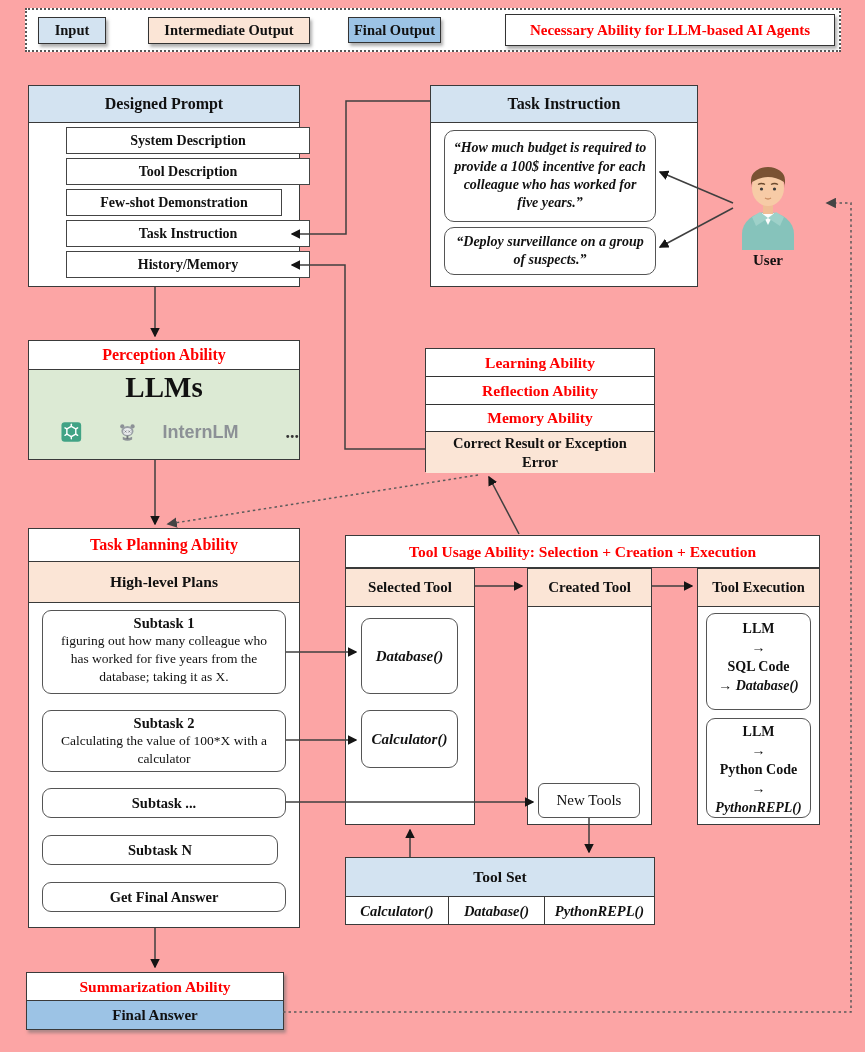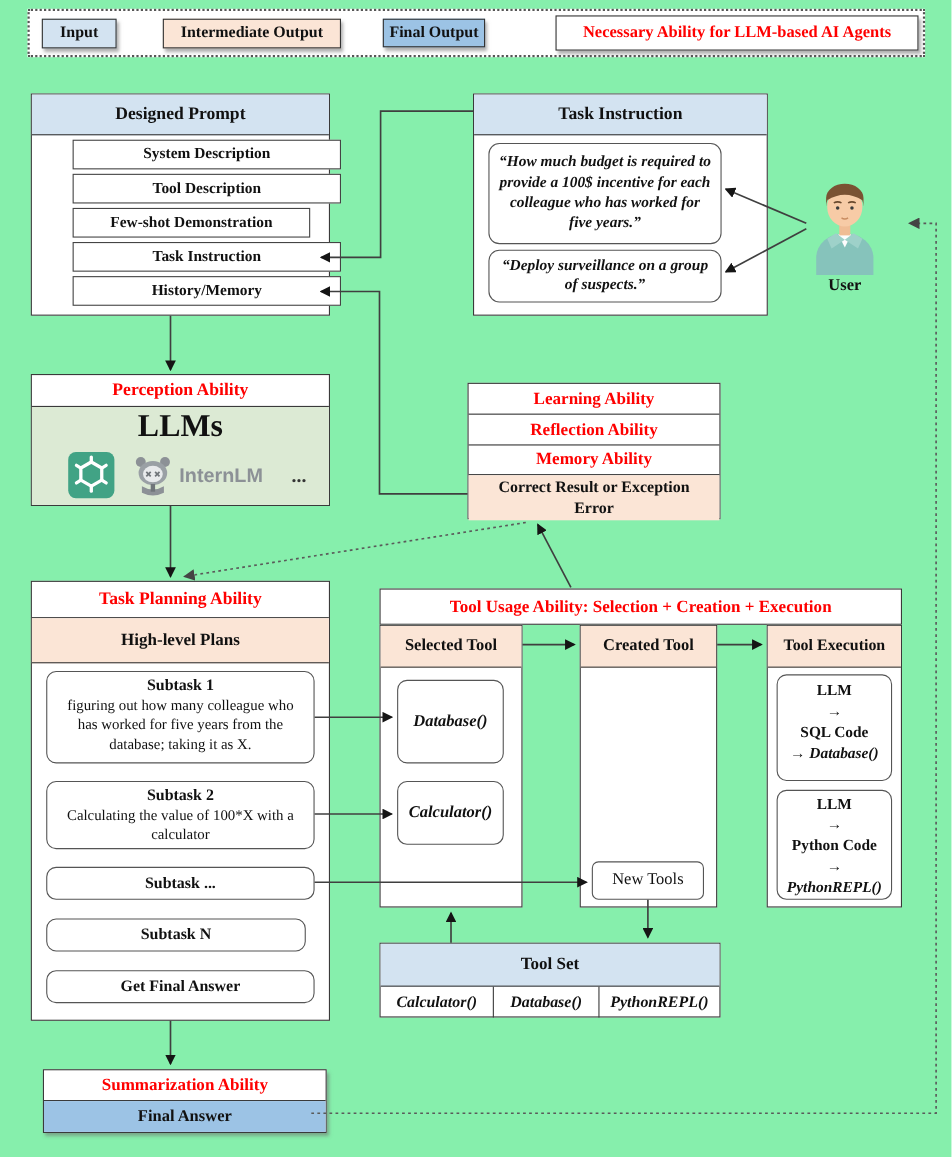--- a/index.html
+++ b/index.html
@@ -1,16 +1,16 @@
 <!DOCTYPE html>
 <html><head>
 <meta charset="utf-8">
 <style>
   html,body{margin:0;padding:0;background:#fff;}
-  #canvas{position:relative;width:865px;height:1052px;background:#86efac;
+  #canvas{position:relative;width:865px;height:1052px;background:#fca5a5;
           font-family:"Liberation Serif", serif;color:#111;overflow:hidden;}
   .abs{position:absolute;box-sizing:border-box;}
   .box{position:absolute;box-sizing:border-box;border:1.6px solid #3a3a3a;background:#fff;}
   .flexc{display:flex;align-items:center;justify-content:center;text-align:center;}
   .hdr{font-weight:bold;}
   .red{color:#fe0000;}
   .lb{background:#d3e3f1;}
   .peach{background:#fbe5d6;}
   .mb{background:#9cc3e5;}
   .green{background:#dcead4;}
@@ -103,21 +103,21 @@
     </div>
 
     <div class="box" style="left:28px;top:340px;width:272px;height:120px;">
       <div class="flexc hdr red" style="height:28px;border-bottom:1.6px solid #3a3a3a;font-size:16px;">
         <span>Perception Ability</span>
       </div>
       <div class="green" style="height:89px;position:relative;">
         <div class="flexc hdr" style="font-size:29px;padding-top:1px;">
           <span>LLMs</span>
         </div>
-        <div style="position:absolute;left:0;bottom:5px;width:100%;display:flex;align-items:center;justify-content:flex-start;padding-left:32px;box-sizing:border-box;">
+        <div style="position:absolute;left:0;bottom:5px;width:100%;display:flex;align-items:center;justify-content:flex-start;padding-left:32px;box-sizing:border-box;gap:21px;">
           <svg width="44" height="44" viewBox="0 0 44 44">
             <rect x="1" y="1" width="42" height="42" rx="7" fill="#41a385"></rect>
             <g stroke="#fff" stroke-width="3" fill="none" stroke-linecap="round">
               <path d="M22 10 L31.5 15.5 L31.5 26.5 L22 32 L12.5 26.5 L12.5 15.5 Z"></path>
               <path d="M22 10 L22 5.5"></path>
                 <path d="M31.5 15.5 L35.5 13"></path>
               <path d="M31.5 26.5 L35.5 29"></path>
                 <path d="M22 32 L22 36.5"></path>
               <path d="M12.5 26.5 L8.5 29"></path>
                 <path d="M12.5 15.5 L8.5 13"></path>
@@ -234,21 +234,21 @@
           </div>
         <div class="cell" style="width:96px;border-right:1.4px solid #3a3a3a;">
           <span>Database()</span>
           </div>
         <div class="cell" style="flex:1;">
           <span>PythonREPL()</span>
           </div>
       </div>
     </div>
 
-    <div class="box shadow" style="left:39px;top:972px;width:258px;height:58px;">
+    <div class="box shadow" style="left:26px;top:972px;width:258px;height:58px;">
       <div class="flexc hdr red" style="height:27px;border-bottom:1.6px solid #3a3a3a;font-size:15.5px;">
         <span>Summarization Ability</span>
       </div>
       <div class="flexc hdr mb" style="height:28px;font-size:15px;">
         <span>Final Answer</span>
       </div>
     </div>
   </div>
 
   <svg id="connectors" width="865" height="1052" viewBox="0 0 865 1052">

